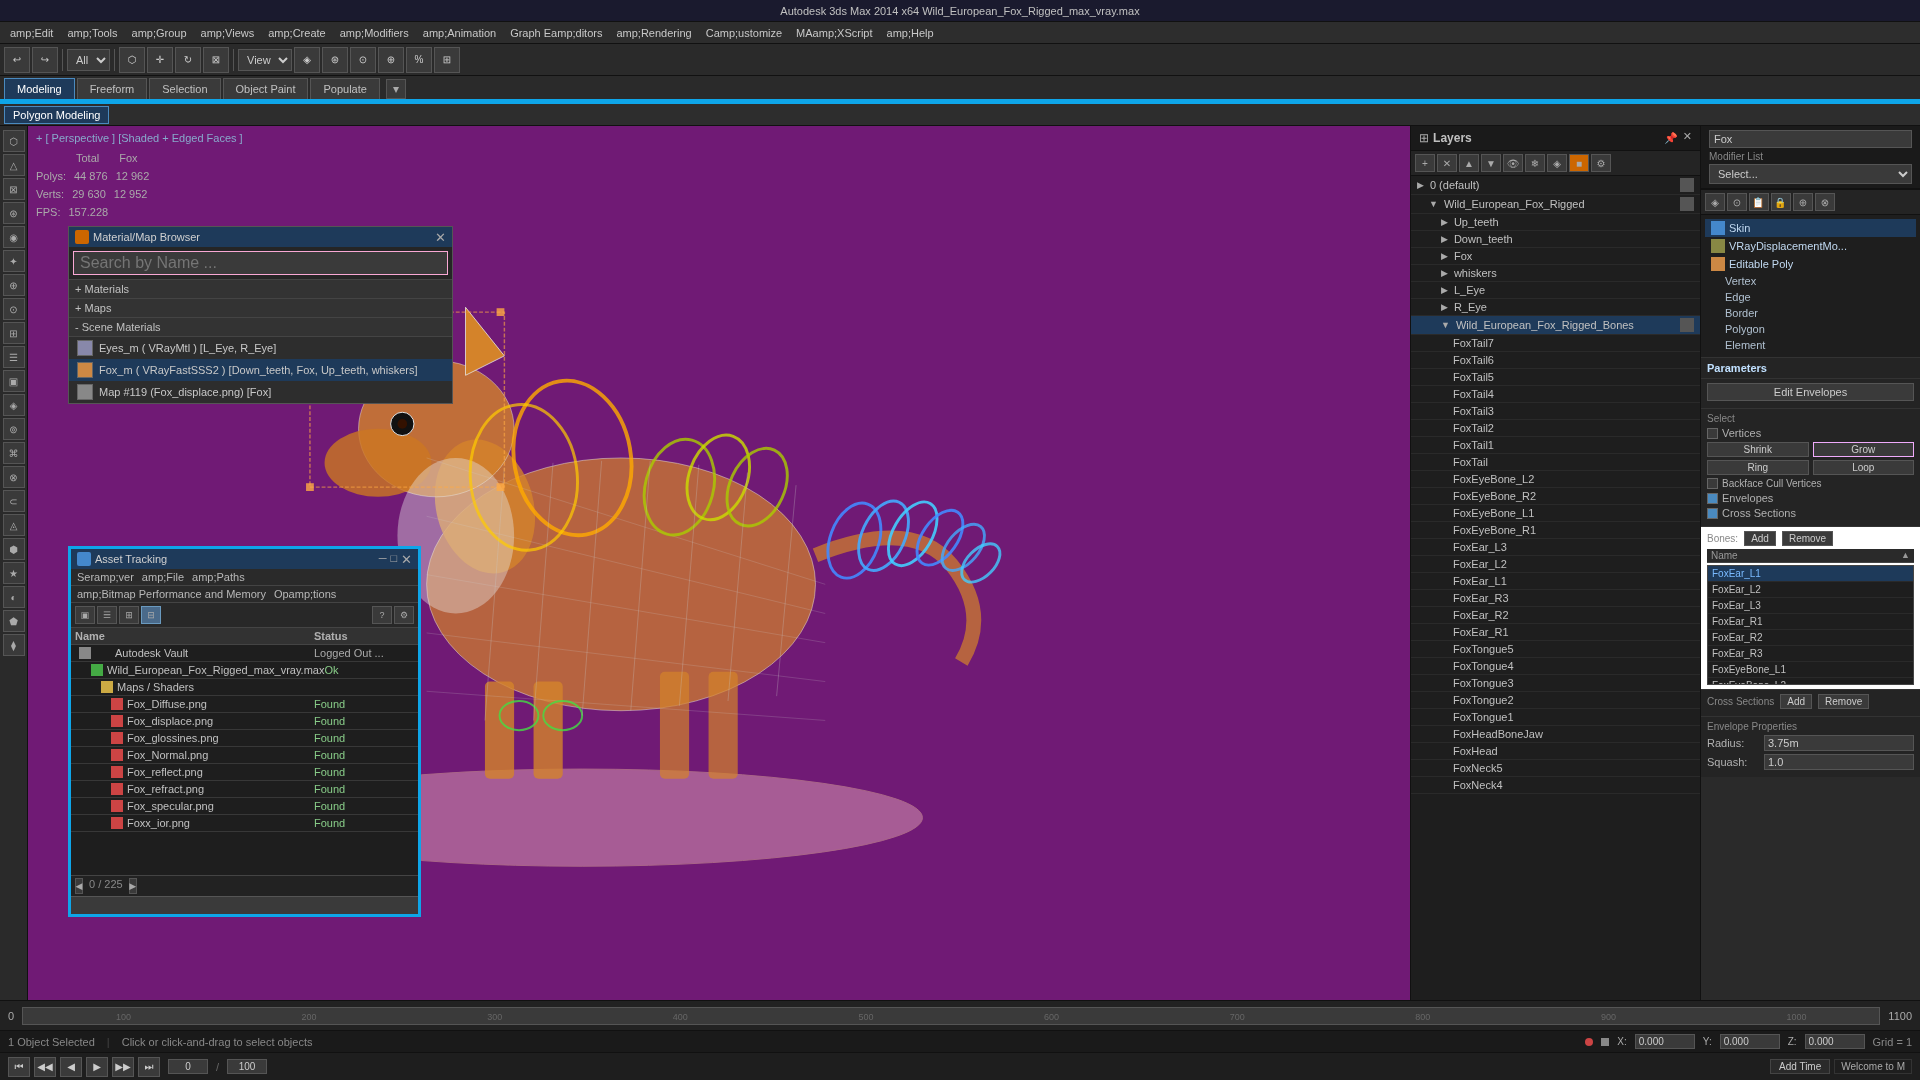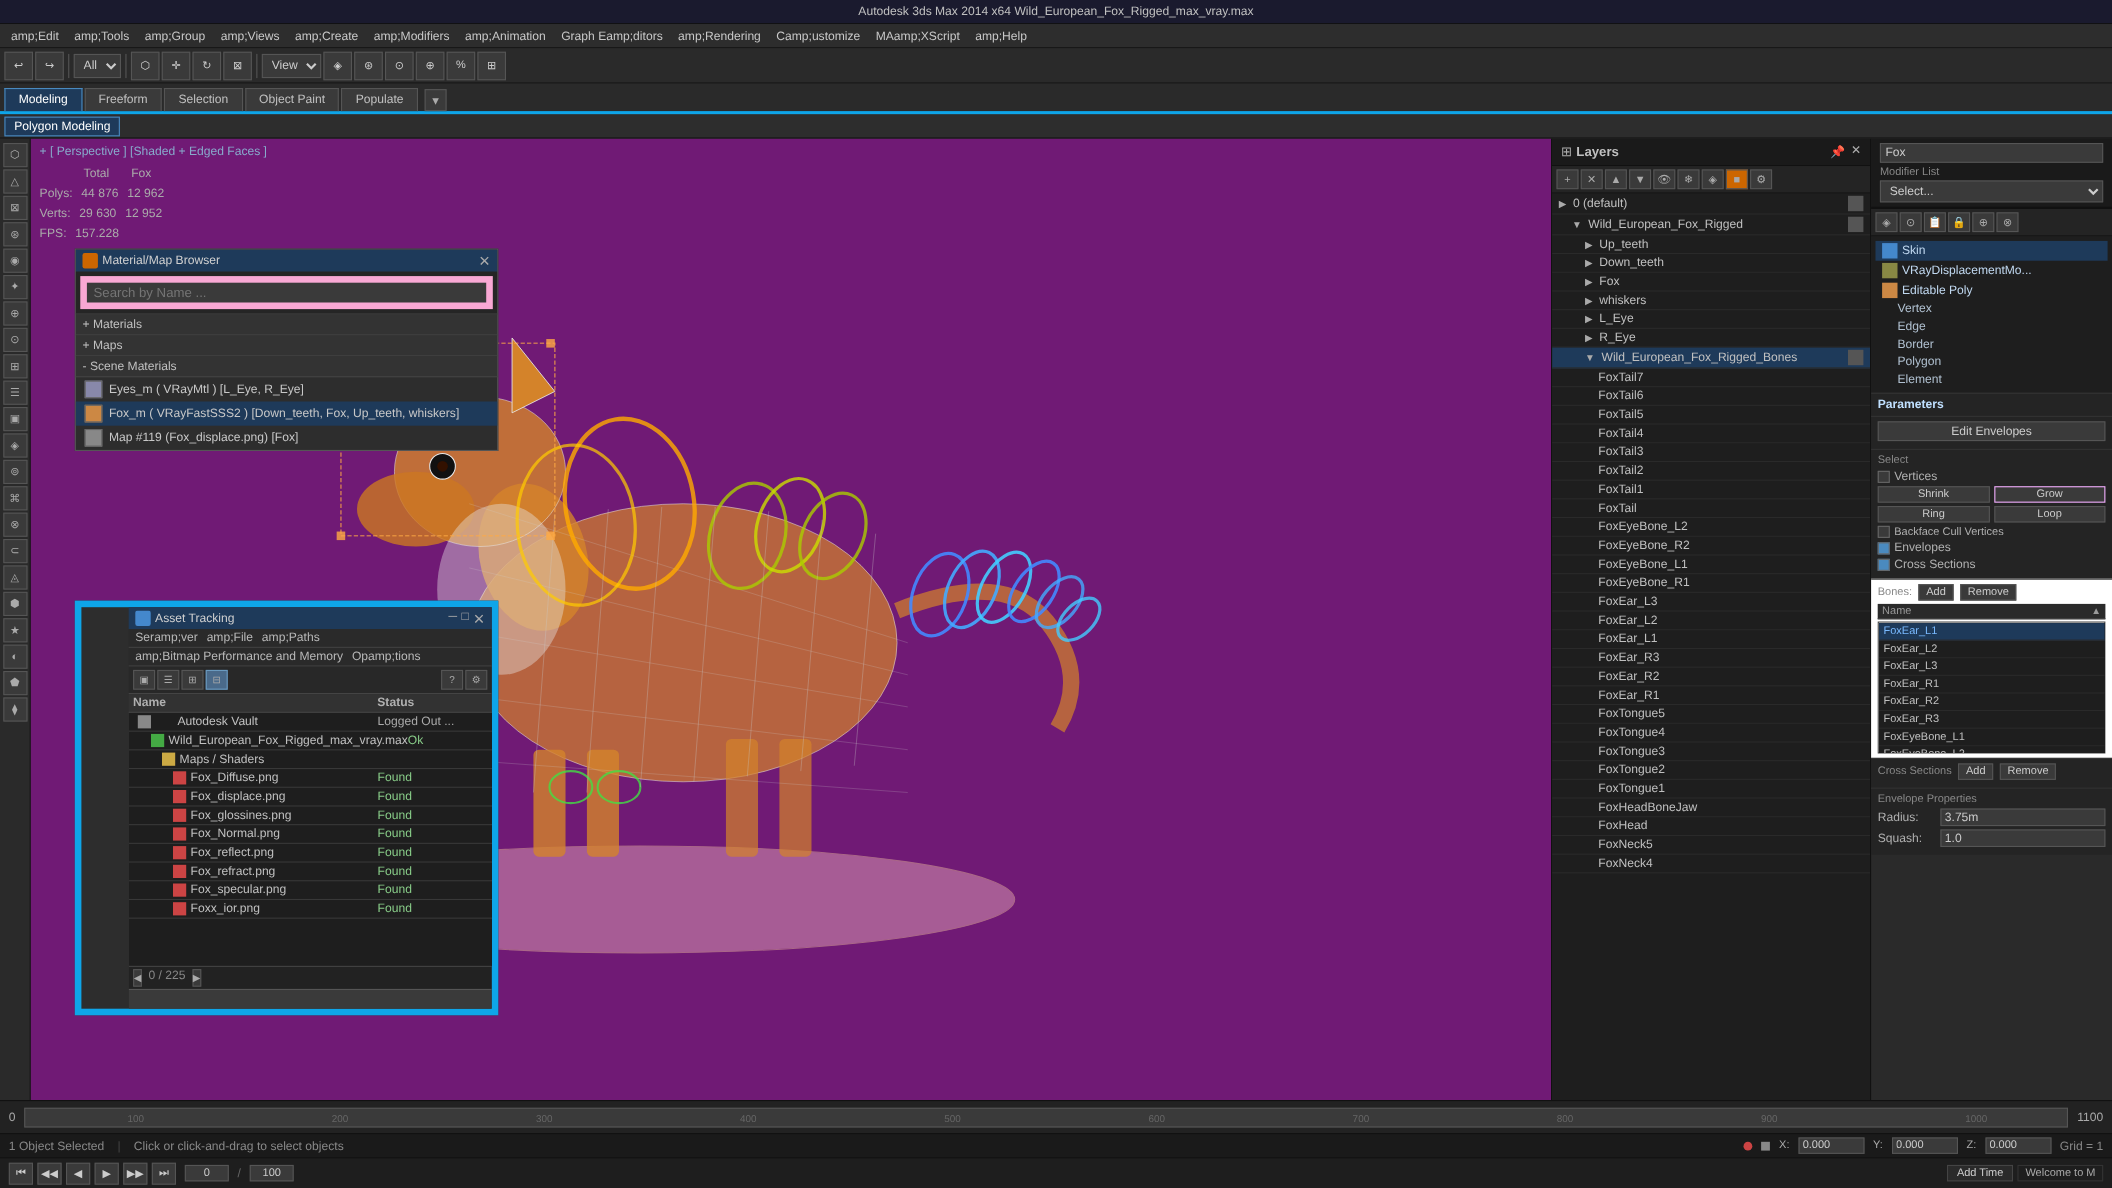--- a/index.html
+++ b/index.html
@@ -81,21 +81,21 @@
     }
 
     
     .tab-bar {
       background: #2a2a2a;
       height: 28px;
       display: flex;
       align-items: flex-end;
       padding: 0 4px;
       flex-shrink: 0;
-      border-bottom: 3px solid #0ea5e9;
+      border-bottom: 5px solid #0ea5e9;
     }
     .tab {
       padding: 4px 12px;
       background: #3a3a3a;
       border: 1px solid #555;
       border-bottom: none;
       color: #c0c0c0;
       cursor: pointer;
       font-size: 11px;
       margin-right: 2px;
@@ -205,24 +205,24 @@
       font-size: 13px;
     }
     .panel-search {
       padding: 4px;
       background: #252525;
       border-bottom: 1px solid #444;
     }
     .panel-search input {
       width: 100%;
       background: #3a3a3a;
-      border: 6px solid #f9a8d4;
+      border: 1px solid #f9a8d4;
       color: #ccc;
       padding: 2px 6px;
-      font-size: 12px;
+      font-size: 16px;
     }
     .panel-section {
       padding: 3px 6px;
       background: #333;
       border-bottom: 1px solid #444;
       color: #c0c0c0;
       font-size: 11px;
       display: flex;
       align-items: center;
       gap: 4px;
@@ -242,25 +242,24 @@
       height: 16px;
       border: 1px solid #666;
       flex-shrink: 0;
     }
 
     
     .asset-panel {
       position: absolute;
       top: 420px;
       left: 40px;
-      width: 385px;
+      width: 353px;
       background: #2d2d2d;
-      border: 6px solid #0ea5e9;
+      border: 3px solid #0ea5e9;
       z-index: 10;
-      padding-left: 43px;
     }
     .asset-menu-bar {
       background: #2a2a2a;
       padding: 2px 6px;
       display: flex;
       gap: 8px;
       border-bottom: 1px solid #444;
     }
     .asset-menu-item {
       color: #b8b8b8;

